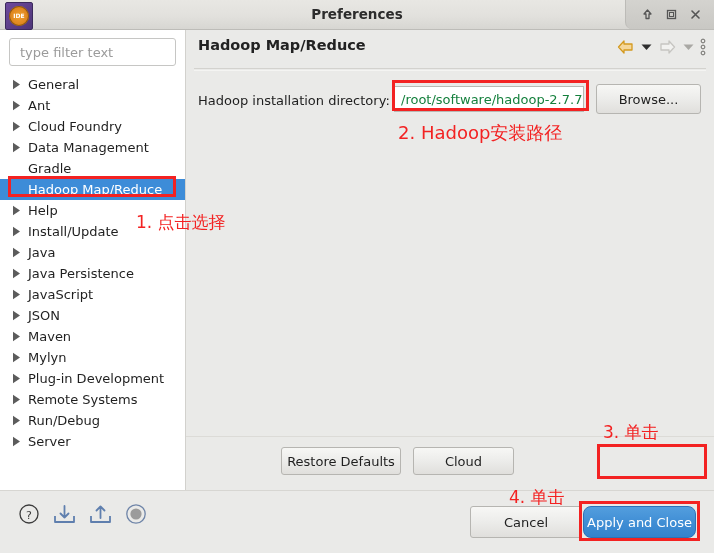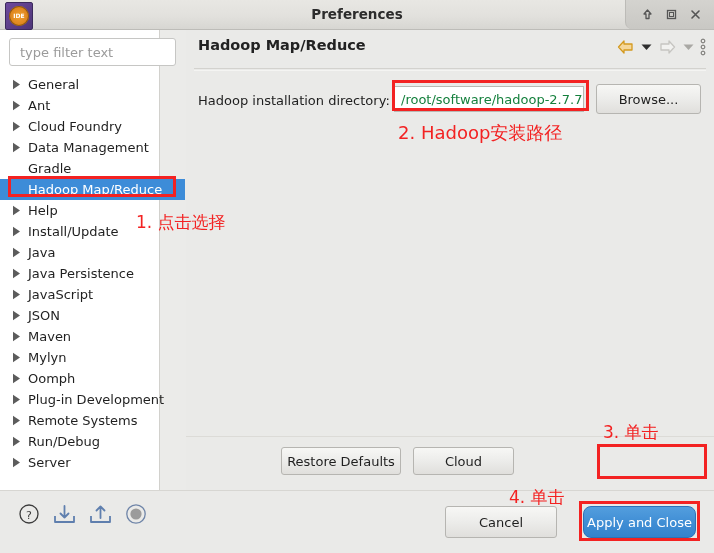--- a/index.html
+++ b/index.html
@@ -44,21 +44,21 @@
     box-sizing:border-box;
   }
   .wbtn{
     width:22px;height:22px;display:flex;align-items:center;justify-content:center;
     color:#4a4a4a;
   }
   .wbtn svg{display:block;}
 
   
   .leftpanel{
-    position:absolute;left:0;top:30px;width:160px;height:460px;
+    position:absolute;left:0;top:30px;width:186px;height:460px;
     background:#fff;box-sizing:border-box;
     border-right:1px solid #d2d1cd;
   }
   .filterbox{
     position:absolute;left:9px;top:8px;width:167px;height:28px;
     background:#fff;border:1px solid #c6c6c4;border-radius:3px;
     box-sizing:border-box;
     display:flex;align-items:center;padding-left:10px;
     font-size:13px;color:#9b9b9b;
   }
@@ -119,21 +119,21 @@
   .restore{position:absolute;left:281px;top:447px;width:120px;height:28px;}
   .applybtn{position:absolute;left:413px;top:447px;width:101px;height:28px;}
 
   
   .bottombar{
     position:absolute;left:0;top:490px;width:714px;height:63px;
     background:#eaeae8;border-top:1px solid #d7d6d2;box-sizing:border-box;
   }
   .bicons{position:absolute;left:18px;top:12px;display:flex;align-items:center;gap:13px;}
   .bic{display:flex;align-items:center;justify-content:center;}
-  .cancelbtn{position:absolute;left:445px;top:15px;width:112px;height:32px;}
+  .cancelbtn{position:absolute;left:470px;top:15px;width:112px;height:32px;}
   .aacbtn{
     position:absolute;left:583px;top:15px;width:113px;height:32px;
     background:linear-gradient(to bottom,#539ede 0%,#3f8dd4 55%,#3483cd 100%);
     border:1px solid #2c72b8;border-radius:8px;box-sizing:border-box;
     display:flex;align-items:center;justify-content:center;
     font-size:13px;color:#ffffff;
   }
 
   
   .redbox{position:absolute;border:3px solid #f32222;box-sizing:border-box;pointer-events:none;}
@@ -289,28 +289,20 @@
             </svg>
           </span>
           <span class="tlabel">Mylyn</span>
         </div>
         <div class="titem">
           <span class="arrow">
             <svg width="9" height="11" viewBox="0 0 9 11">
               <path d="M1 0.8 L8 5.5 L1 10.2 Z" fill="#5c5c5c"></path>
             </svg>
           </span>
-          <span class="tlabel">Oomph</span>
-        </div>
-        <div class="titem">
-          <span class="arrow">
-            <svg width="9" height="11" viewBox="0 0 9 11">
-              <path d="M1 0.8 L8 5.5 L1 10.2 Z" fill="#5c5c5c"></path>
-            </svg>
-          </span>
           <span class="tlabel">Plug-in Development</span>
         </div>
         <div class="titem">
           <span class="arrow">
             <svg width="9" height="11" viewBox="0 0 9 11">
               <path d="M1 0.8 L8 5.5 L1 10.2 Z" fill="#5c5c5c"></path>
             </svg>
           </span>
           <span class="tlabel">Remote Systems</span>
         </div>

